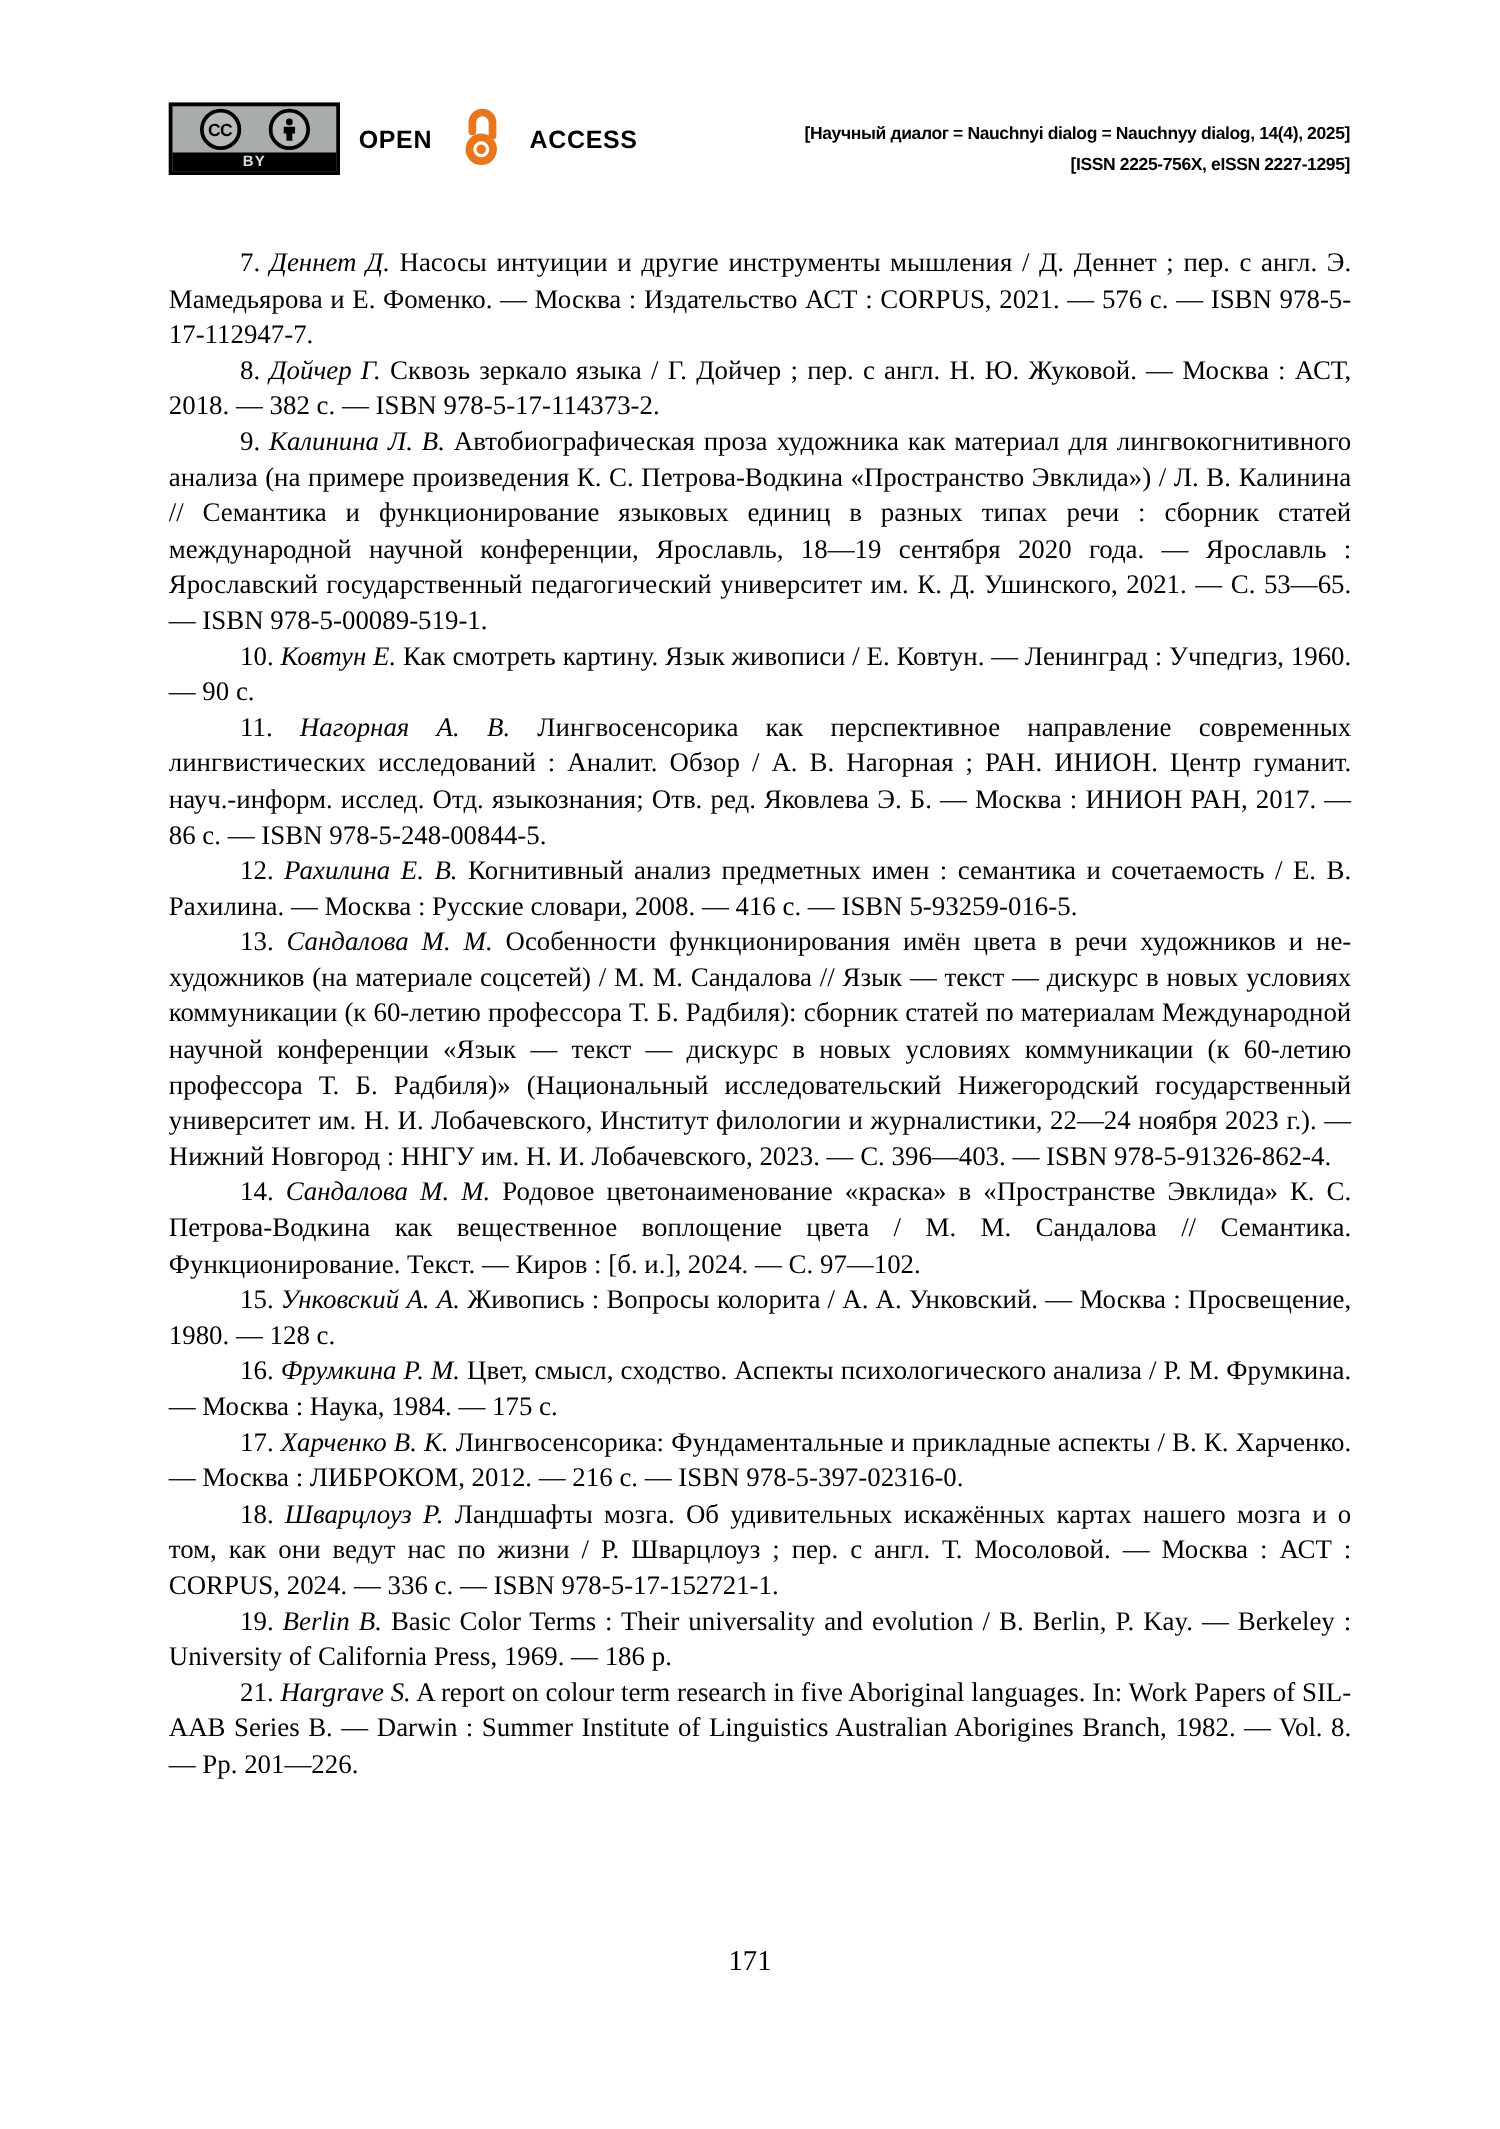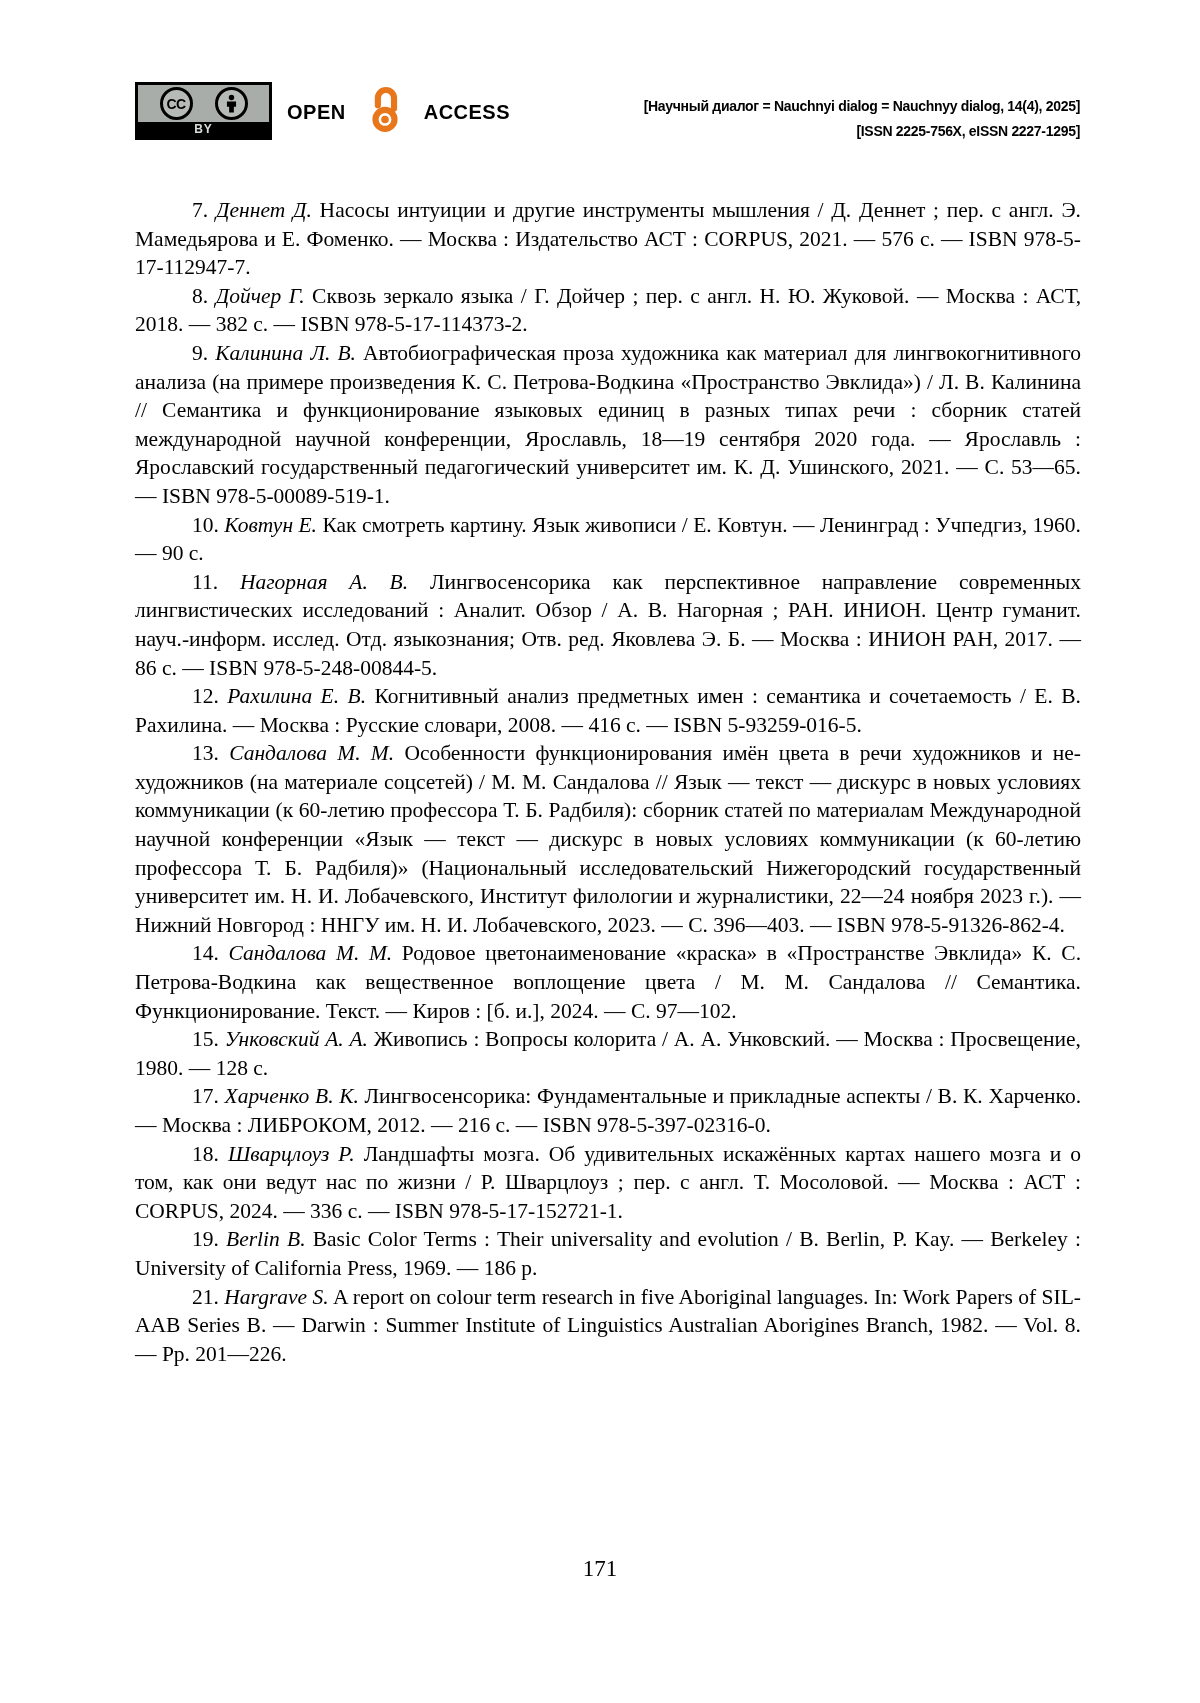--- a/index.html
+++ b/index.html
@@ -125,20 +125,21 @@
   <p class="ref"><span class="ref-num">11. </span><span class="ref-author">Нагорная А. В.</span><span class="ref-text"> Лингвосенсорика как перспективное направление современных лингвистических исследований : Аналит. Обзор / А. В. Нагорная ; РАН. ИНИОН. Центр гуманит. науч.-информ. исслед. Отд. языкознания; Отв. ред. Яковлева Э. Б. — Москва : ИНИОН РАН, 2017. — 86 с. — ISBN 978-5-248-00844-5.</span></p>
 
   <p class="ref"><span class="ref-num">12. </span><span class="ref-author">Рахилина Е. В.</span><span class="ref-text"> Когнитивный анализ предметных имен : семантика и сочетаемость / Е. В. Рахилина. — Москва : Русские словари, 2008. — 416 с. — ISBN 5-93259-016-5.</span></p>
 
   <p class="ref"><span class="ref-num">13. </span><span class="ref-author">Сандалова М. М.</span><span class="ref-text"> Особенности функционирования имён цвета в речи художников и не-художников (на материале соцсетей) / М. М. Сандалова // Язык — текст — дискурс в новых условиях коммуникации (к 60-летию профессора Т. Б. Радбиля): сборник статей по материалам Международной научной конференции «Язык — текст — дискурс в новых условиях коммуникации (к 60-летию профессора Т. Б. Радбиля)» (Национальный исследовательский Нижегородский государственный университет им. Н. И. Лобачевского, Институт филологии и журналистики, 22—24 ноября 2023 г.). — Нижний Новгород : ННГУ им. Н. И. Лобачевского, 2023. — С. 396—403. — ISBN 978-5-91326-862-4.</span></p>
 
   <p class="ref"><span class="ref-num">14. </span><span class="ref-author">Сандалова М. М.</span><span class="ref-text"> Родовое цветонаименование «краска» в «Пространстве Эвклида» К. С. Петрова-Водкина как вещественное воплощение цвета / М. М. Сандалова // Семантика. Функционирование. Текст. — Киров : [б. и.], 2024. — С. 97—102.</span></p>
 
   <p class="ref"><span class="ref-num">15. </span><span class="ref-author">Унковский А. А.</span><span class="ref-text"> Живопись : Вопросы колорита / А. А. Унковский. — Москва : Просвещение, 1980. — 128 с.</span></p>
 
+  <p class="ref"><span class="ref-num">16. </span><span class="ref-author">Фрумкина Р. М.</span><span class="ref-text"> Цвет, смысл, сходство. Аспекты психологического анализа / Р. М. Фрумкина. — Москва : Наука, 1984. — 175 с.</span></p>
 
   <p class="ref"><span class="ref-num">17. </span><span class="ref-author">Харченко В. К.</span><span class="ref-text"> Лингвосенсорика: Фундаментальные и прикладные аспекты / В. К. Харченко. — Москва : ЛИБРОКОМ, 2012. — 216 с. — ISBN 978-5-397-02316-0.</span></p>
 
   <p class="ref"><span class="ref-num">18. </span><span class="ref-author">Шварцлоуз Р.</span><span class="ref-text"> Ландшафты мозга. Об удивительных искажённых картах нашего мозга и о том, как они ведут нас по жизни / Р. Шварцлоуз ; пер. с англ. Т. Мосоловой. — Москва : АСТ : CORPUS, 2024. — 336 с. — ISBN 978-5-17-152721-1.</span></p>
 
   <p class="ref"><span class="ref-num">19. </span><span class="ref-author">Berlin B.</span><span class="ref-text"> Basic Color Terms : Their universality and evolution / B. Berlin, P. Kay. — Berkeley : University of California Press, 1969. — 186 p.</span></p>
 
 
   <p class="ref"><span class="ref-num">21. </span><span class="ref-author">Hargrave S.</span><span class="ref-text"> A report on colour term research in five Aboriginal languages. In: Work Papers of SIL-AAB Series B. — Darwin : Summer Institute of Linguistics Australian Aborigines Branch, 1982. — Vol. 8. — Pp. 201—226.</span></p>
 </main>

